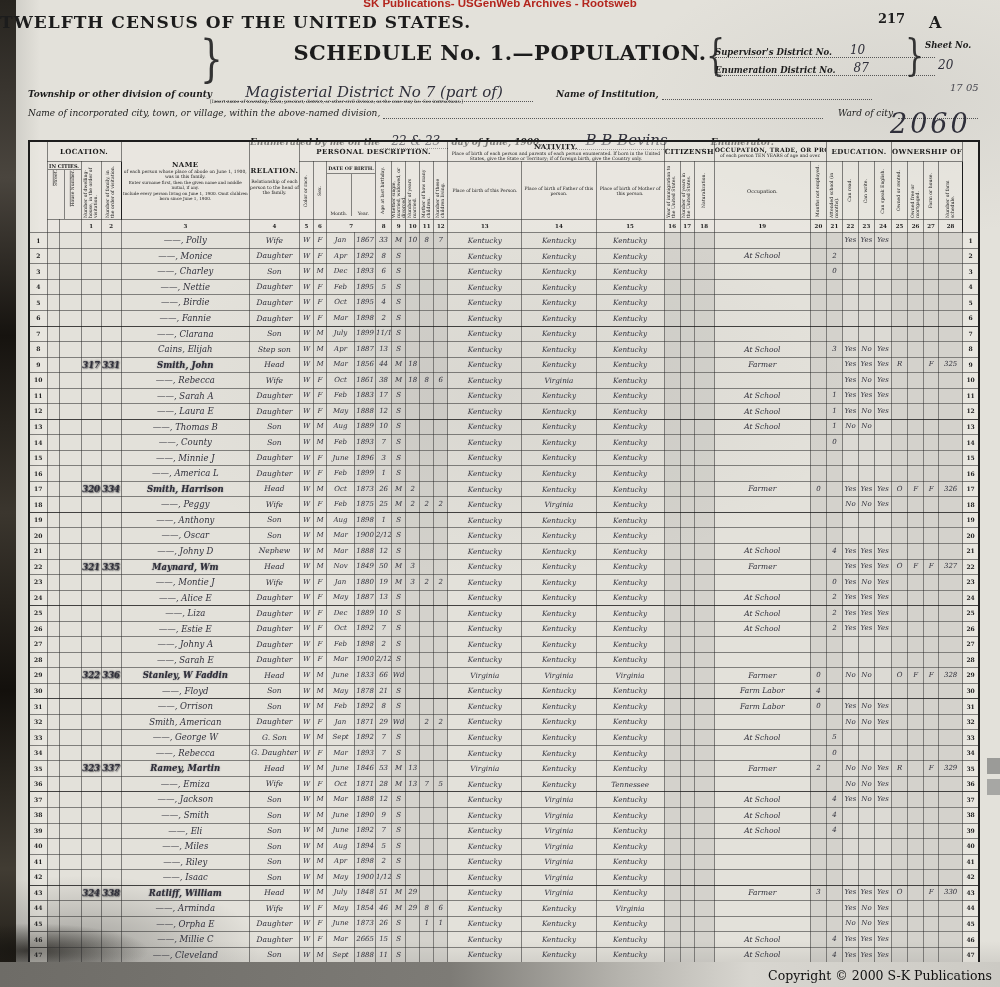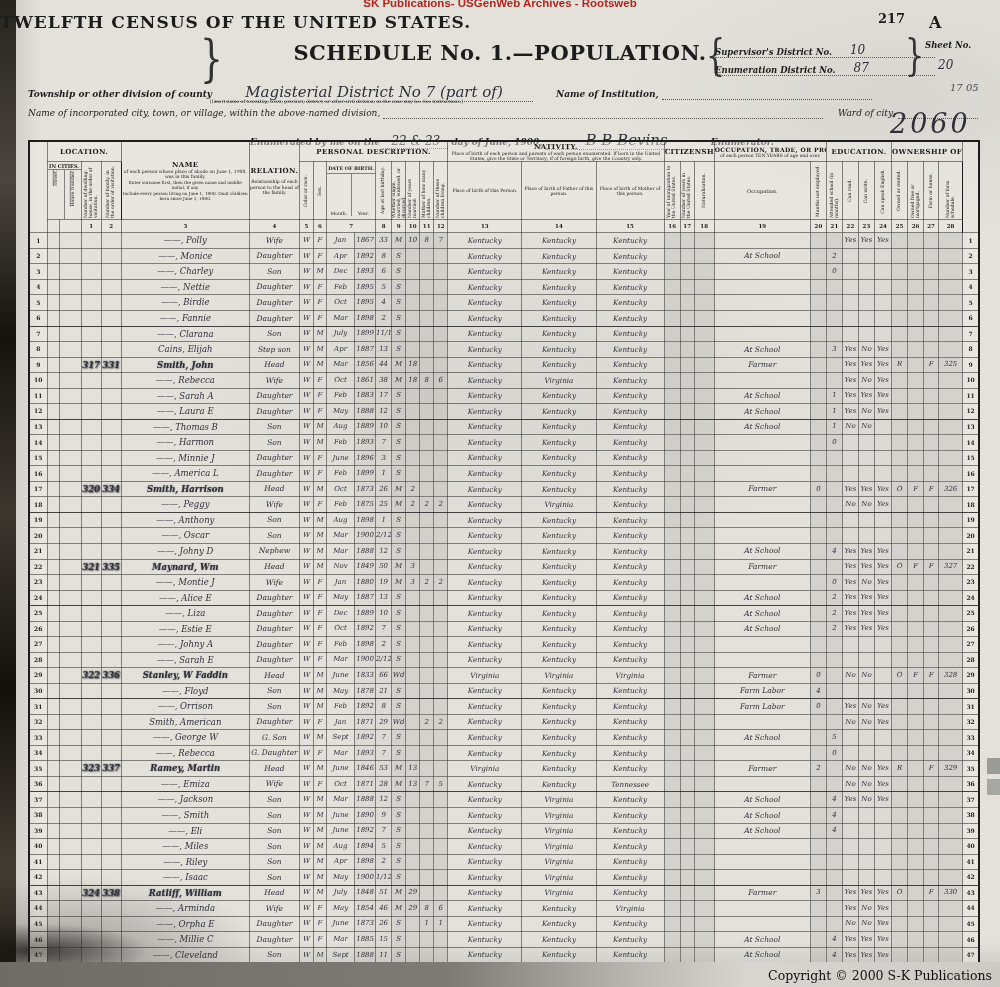--- a/index.html
+++ b/index.html
@@ -807,21 +807,21 @@
           <td class="c-fh hw"></td>
           <td class="c-fs hw"></td>
           <td class="c-n2">13</td>
         </tr>
         <tr>
           <td class="c-n">14</td>
           <td class="c-street hw"></td>
           <td class="c-house hw"></td>
           <td class="c-dw hw"></td>
           <td class="c-fam hw"></td>
-          <td class="c-name hw">——, Harmon</td>
+          <td class="c-name hw">——, County</td>
           <td class="c-rel hw">Son</td>
           <td class="c-c hw">W</td>
           <td class="c-s hw">M</td>
           <td class="c-bm hw">Feb</td>
           <td class="c-by hw">1893</td>
           <td class="c-age hw">7</td>
           <td class="c-m hw">S</td>
           <td class="c-ym hw"></td>
           <td class="c-mo hw"></td>
           <td class="c-cl hw"></td>
@@ -1932,21 +1932,21 @@
           <td class="c-n">46</td>
           <td class="c-street hw"></td>
           <td class="c-house hw"></td>
           <td class="c-dw hw"></td>
           <td class="c-fam hw"></td>
           <td class="c-name hw">——, Millie C</td>
           <td class="c-rel hw">Daughter</td>
           <td class="c-c hw">W</td>
           <td class="c-s hw">F</td>
           <td class="c-bm hw">Mar</td>
-          <td class="c-by hw">1885</td>
+          <td class="c-by hw">2665</td>
           <td class="c-age hw">15</td>
           <td class="c-m hw">S</td>
           <td class="c-ym hw"></td>
           <td class="c-mo hw"></td>
           <td class="c-cl hw"></td>
           <td class="c-pb hw">Kentucky</td>
           <td class="c-pf hw">Kentucky</td>
           <td class="c-pm hw">Kentucky</td>
           <td class="c-im hw"></td>
           <td class="c-yus hw"></td>

